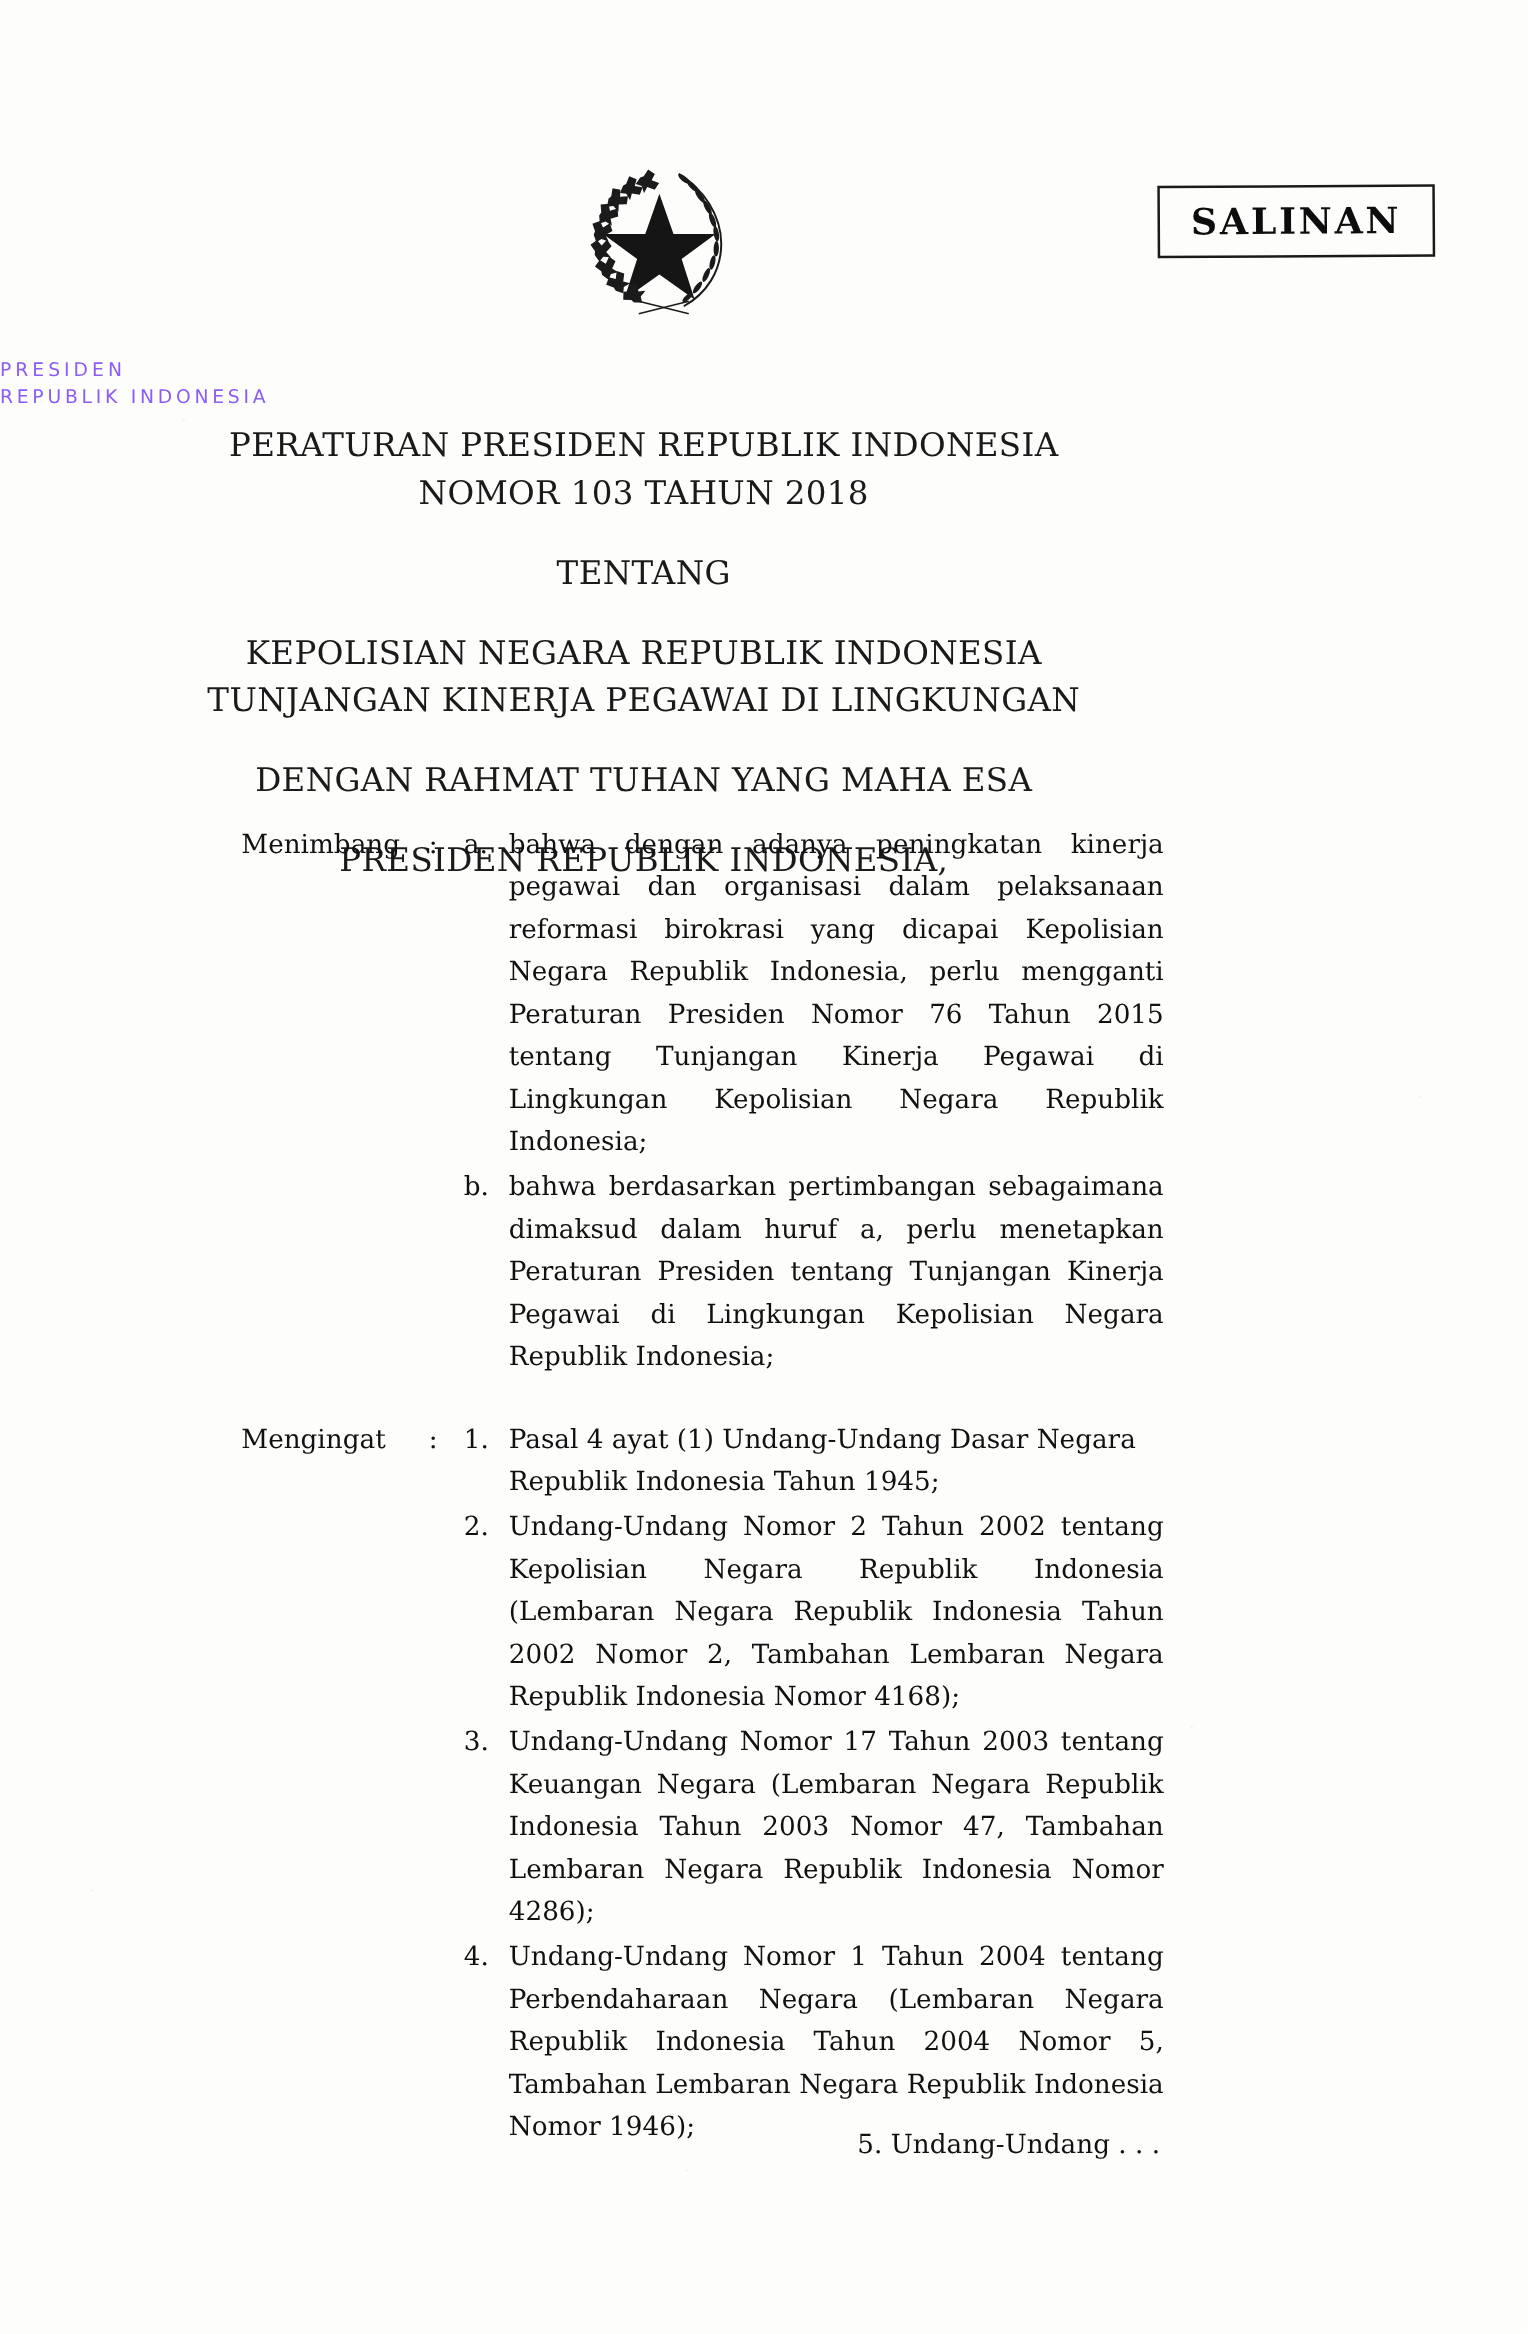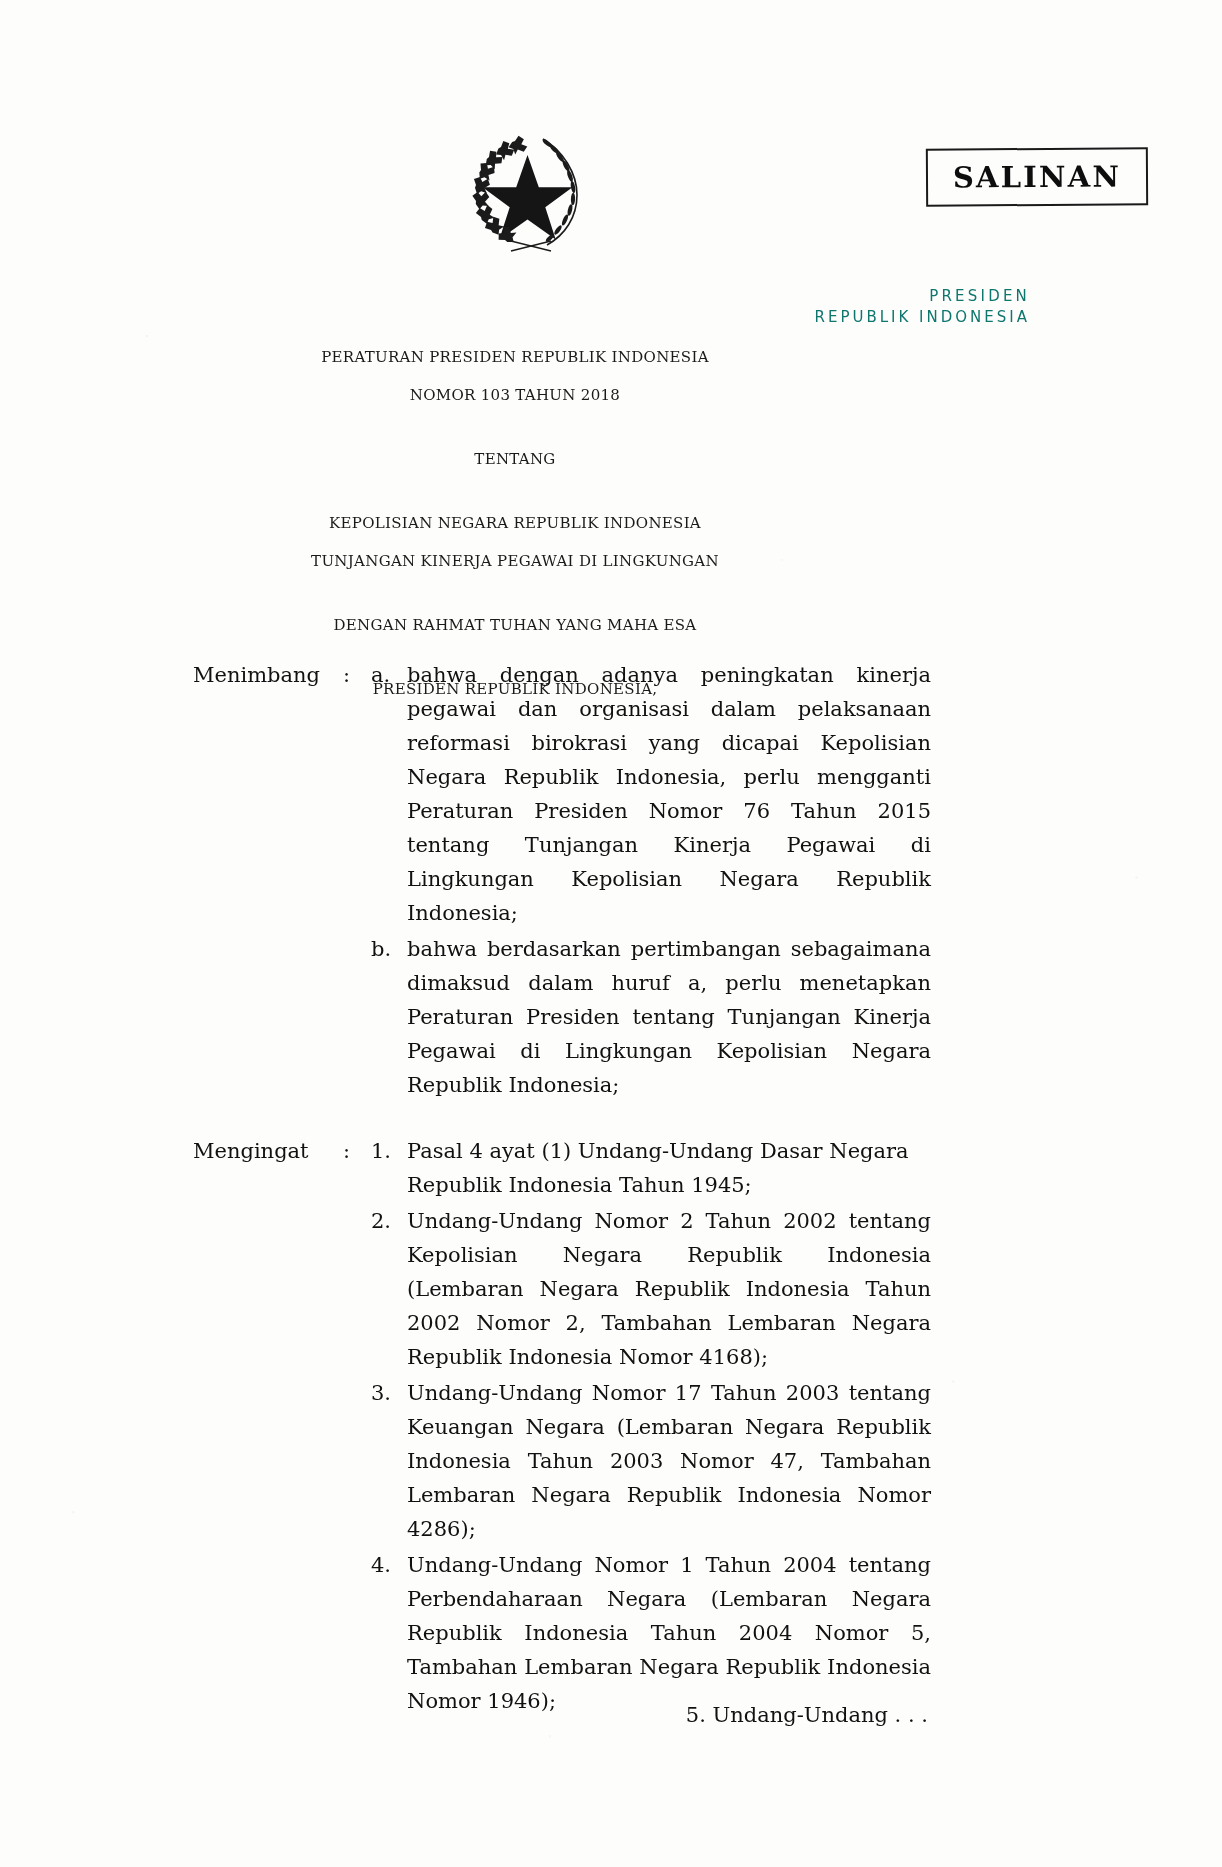--- a/index.html
+++ b/index.html
@@ -63,39 +63,39 @@
     width: 145px;
     height: 135px;
   }
 
   
   .header-caption {
     position: absolute;
     left: 0;
     top: 286px;
     width: 1030px;
-    text-align: right;
+    text-align: left;
     font-family: "DejaVu Sans", "Liberation Sans", sans-serif;
     font-size: 15px;
     letter-spacing: 3.2px;
-    color: #0f766e;
+    color: #8b5cf6;
     line-height: 21px;
   }
   .header-caption .l2 { letter-spacing: 3.0px; }
 
   
   .titles {
     position: absolute;
     left: 0;
     top: 338px;
     width: 1030px;
     text-align: center;
   }
   .t-line {
-    font-size: 15px;
+    font-size: 26px;
     line-height: 38px;
     letter-spacing: 0.3px;
     color: #1a1a1a;
   }
   .gap-md { height: 26px; }
 
   
   .body {
     position: absolute;
     left: 0;

